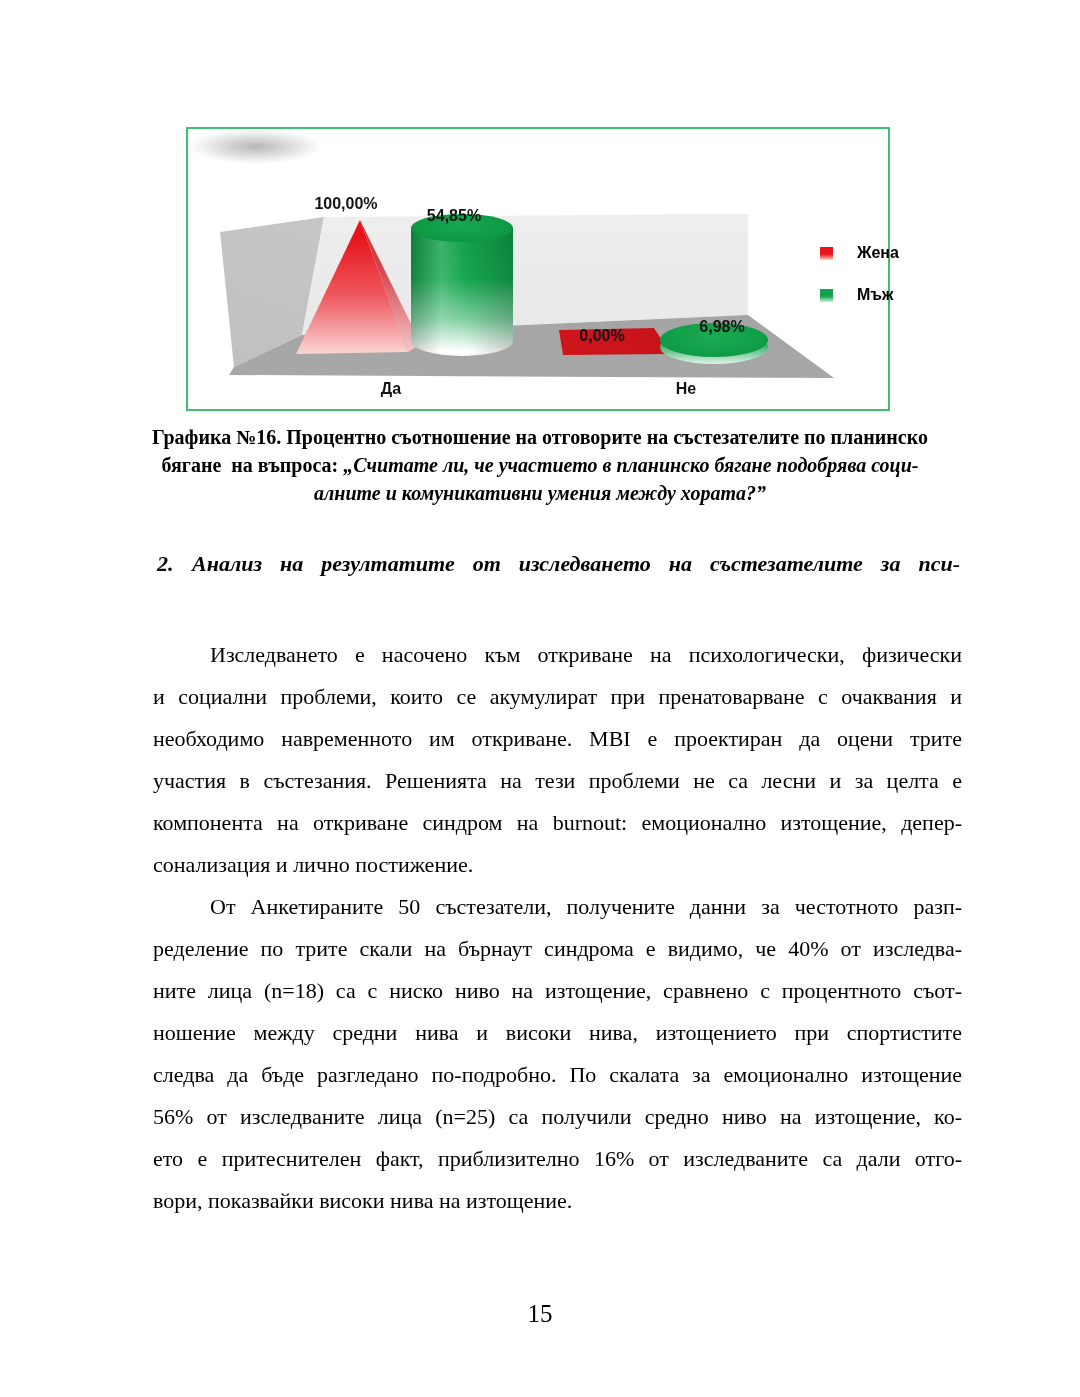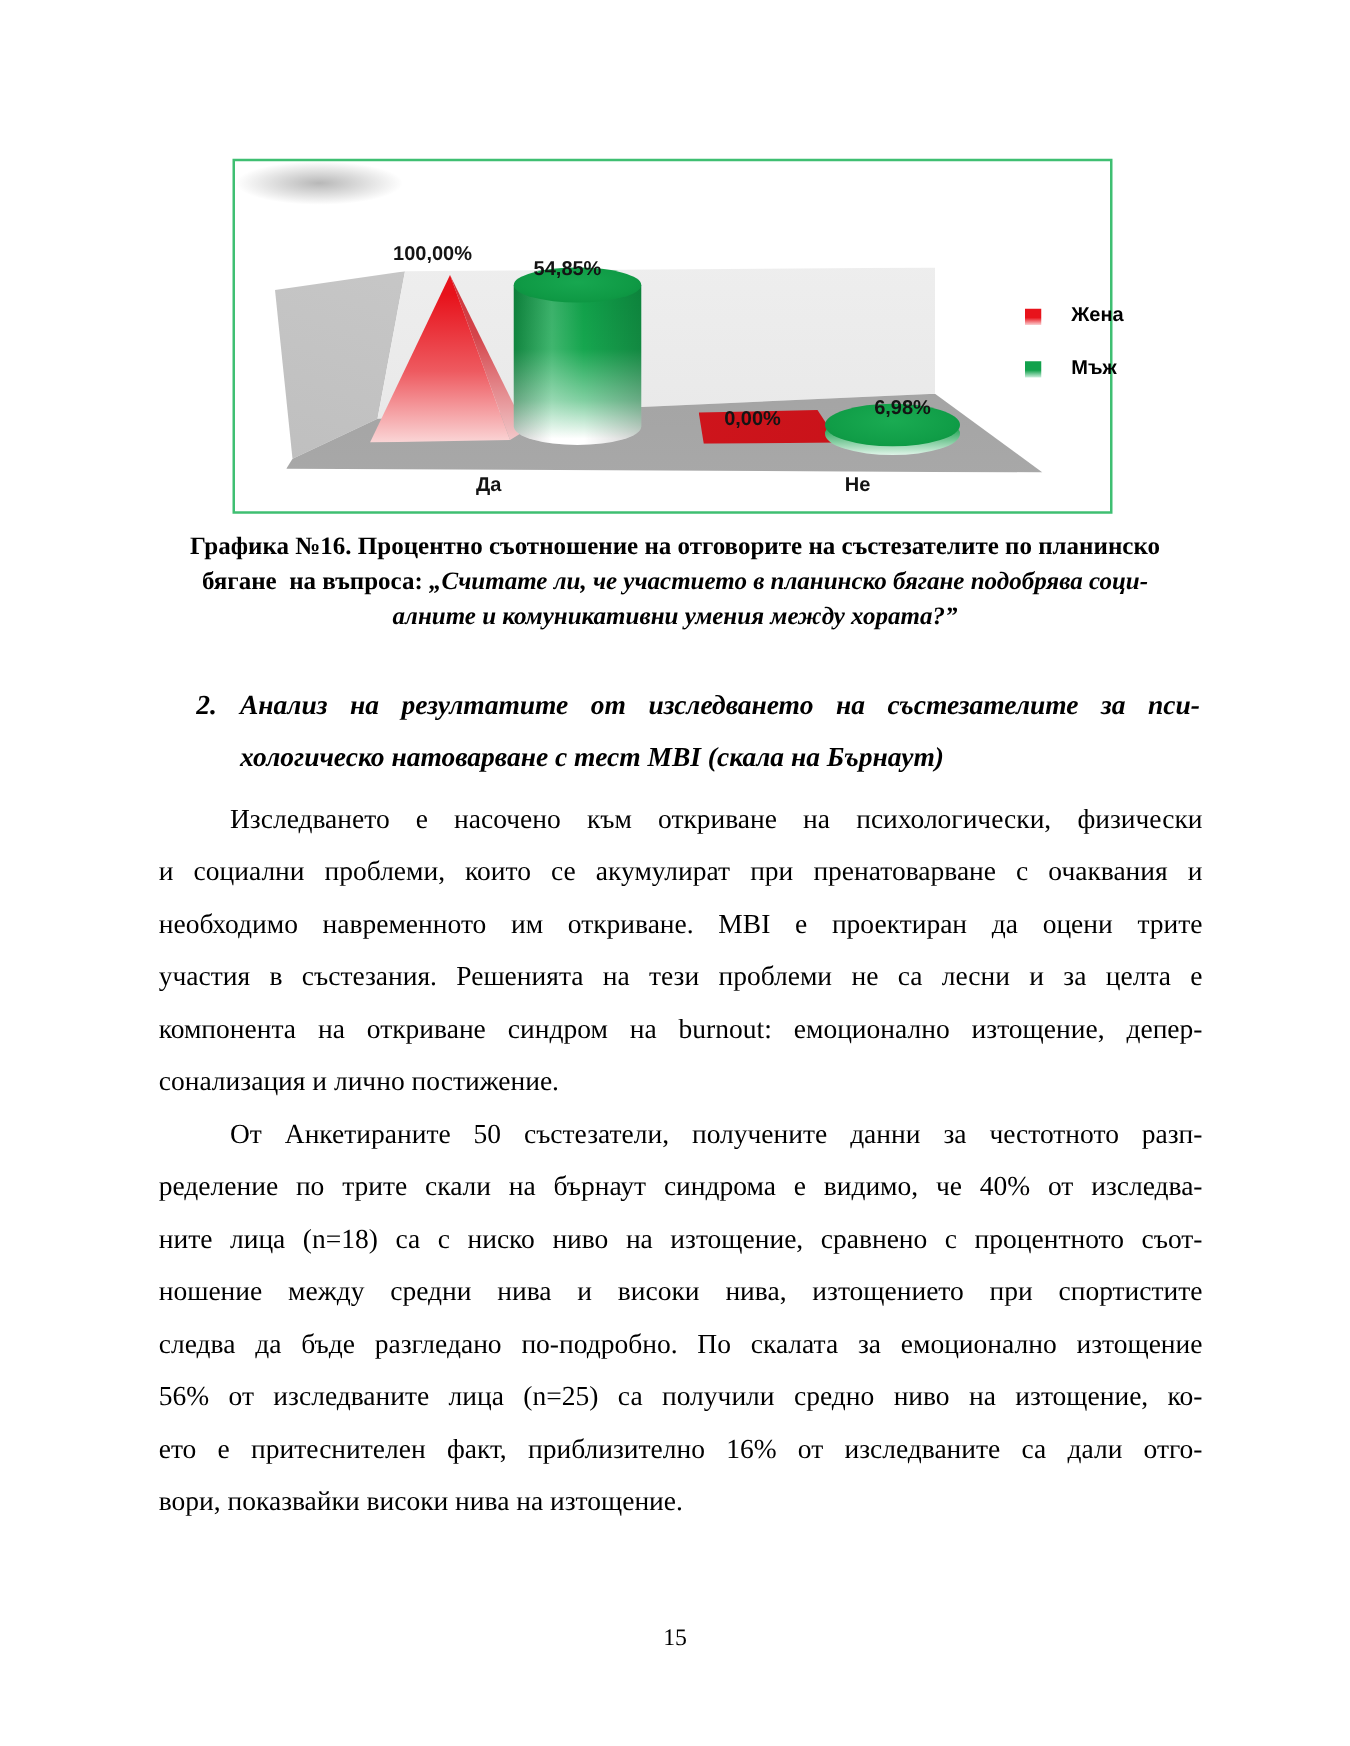--- a/index.html
+++ b/index.html
@@ -81,28 +81,28 @@
   }
   .heading-number { width:35px; flex:none; }
   .heading-lines { flex:1; }
   .hline-just { text-align:justify; text-align-last:justify; }
 
   
   .bodytext {
     position:absolute; left:127px; top:634px; width:835px;
     font-size:22px; line-height:42px;
   }
-  .jl { text-align:justify; text-align-last:justify; }
+  .jl { text-align:justify; text-align-last:justify;margin-left:26px; }
   .jl-first { text-indent:57px; }
   .jl-last { text-align:center; text-align-last:left; }
 
   
   .pageno {
     position:absolute; left:0; top:1300px; width:100%;
-    text-align:center; font-size:19px;
+    text-align:center; font-size:25px;
   }
 </style>
 </head>
 <body>
 
 <div class="page">
 
   <div class="chart-box">
     <div class="scene">
       <div class="shape wall-left"></div>
@@ -141,21 +141,20 @@
   <div class="caption">
     <div><span class="cap-normal">Графика №16. Процентно съотношение на отговорите на състезателите по планинско</span><span class="cap-italic"></span></div>
     <div><span class="cap-normal">бягане&nbsp; на въпроса: </span><span class="cap-italic">„Считате ли, че участието в планинско бягане подобрява соци-</span></div>
     <div><span class="cap-normal"></span><span class="cap-italic">алните и комуникативни умения между хората?”</span></div>
   </div>
 
   <div class="heading">
     <div class="heading-number">2.</div>
     <div class="heading-lines">
       <div class="hline-just">Анализ на резултатите от изследването на състезателите за пси-</div>
-      <div>хологическо натоварване с тест MBI (скала на Бърнаут)</div>
     </div>
   </div>
 
   <div class="bodytext">
     <div>
       <div class="jl jl-first">Изследването е насочено към откриване на психологически, физически</div>
       <div class="jl">и социални проблеми, които се акумулират при пренатоварване с очаквания и</div>
       <div class="jl">необходимо навременното им откриване. MBI е проектиран да оцени трите</div>
       <div class="jl">участия в състезания. Решенията на тези проблеми не са лесни и за целта е</div>
       <div class="jl">компонента на откриване синдром на burnout: емоционално изтощение, депер-</div>

